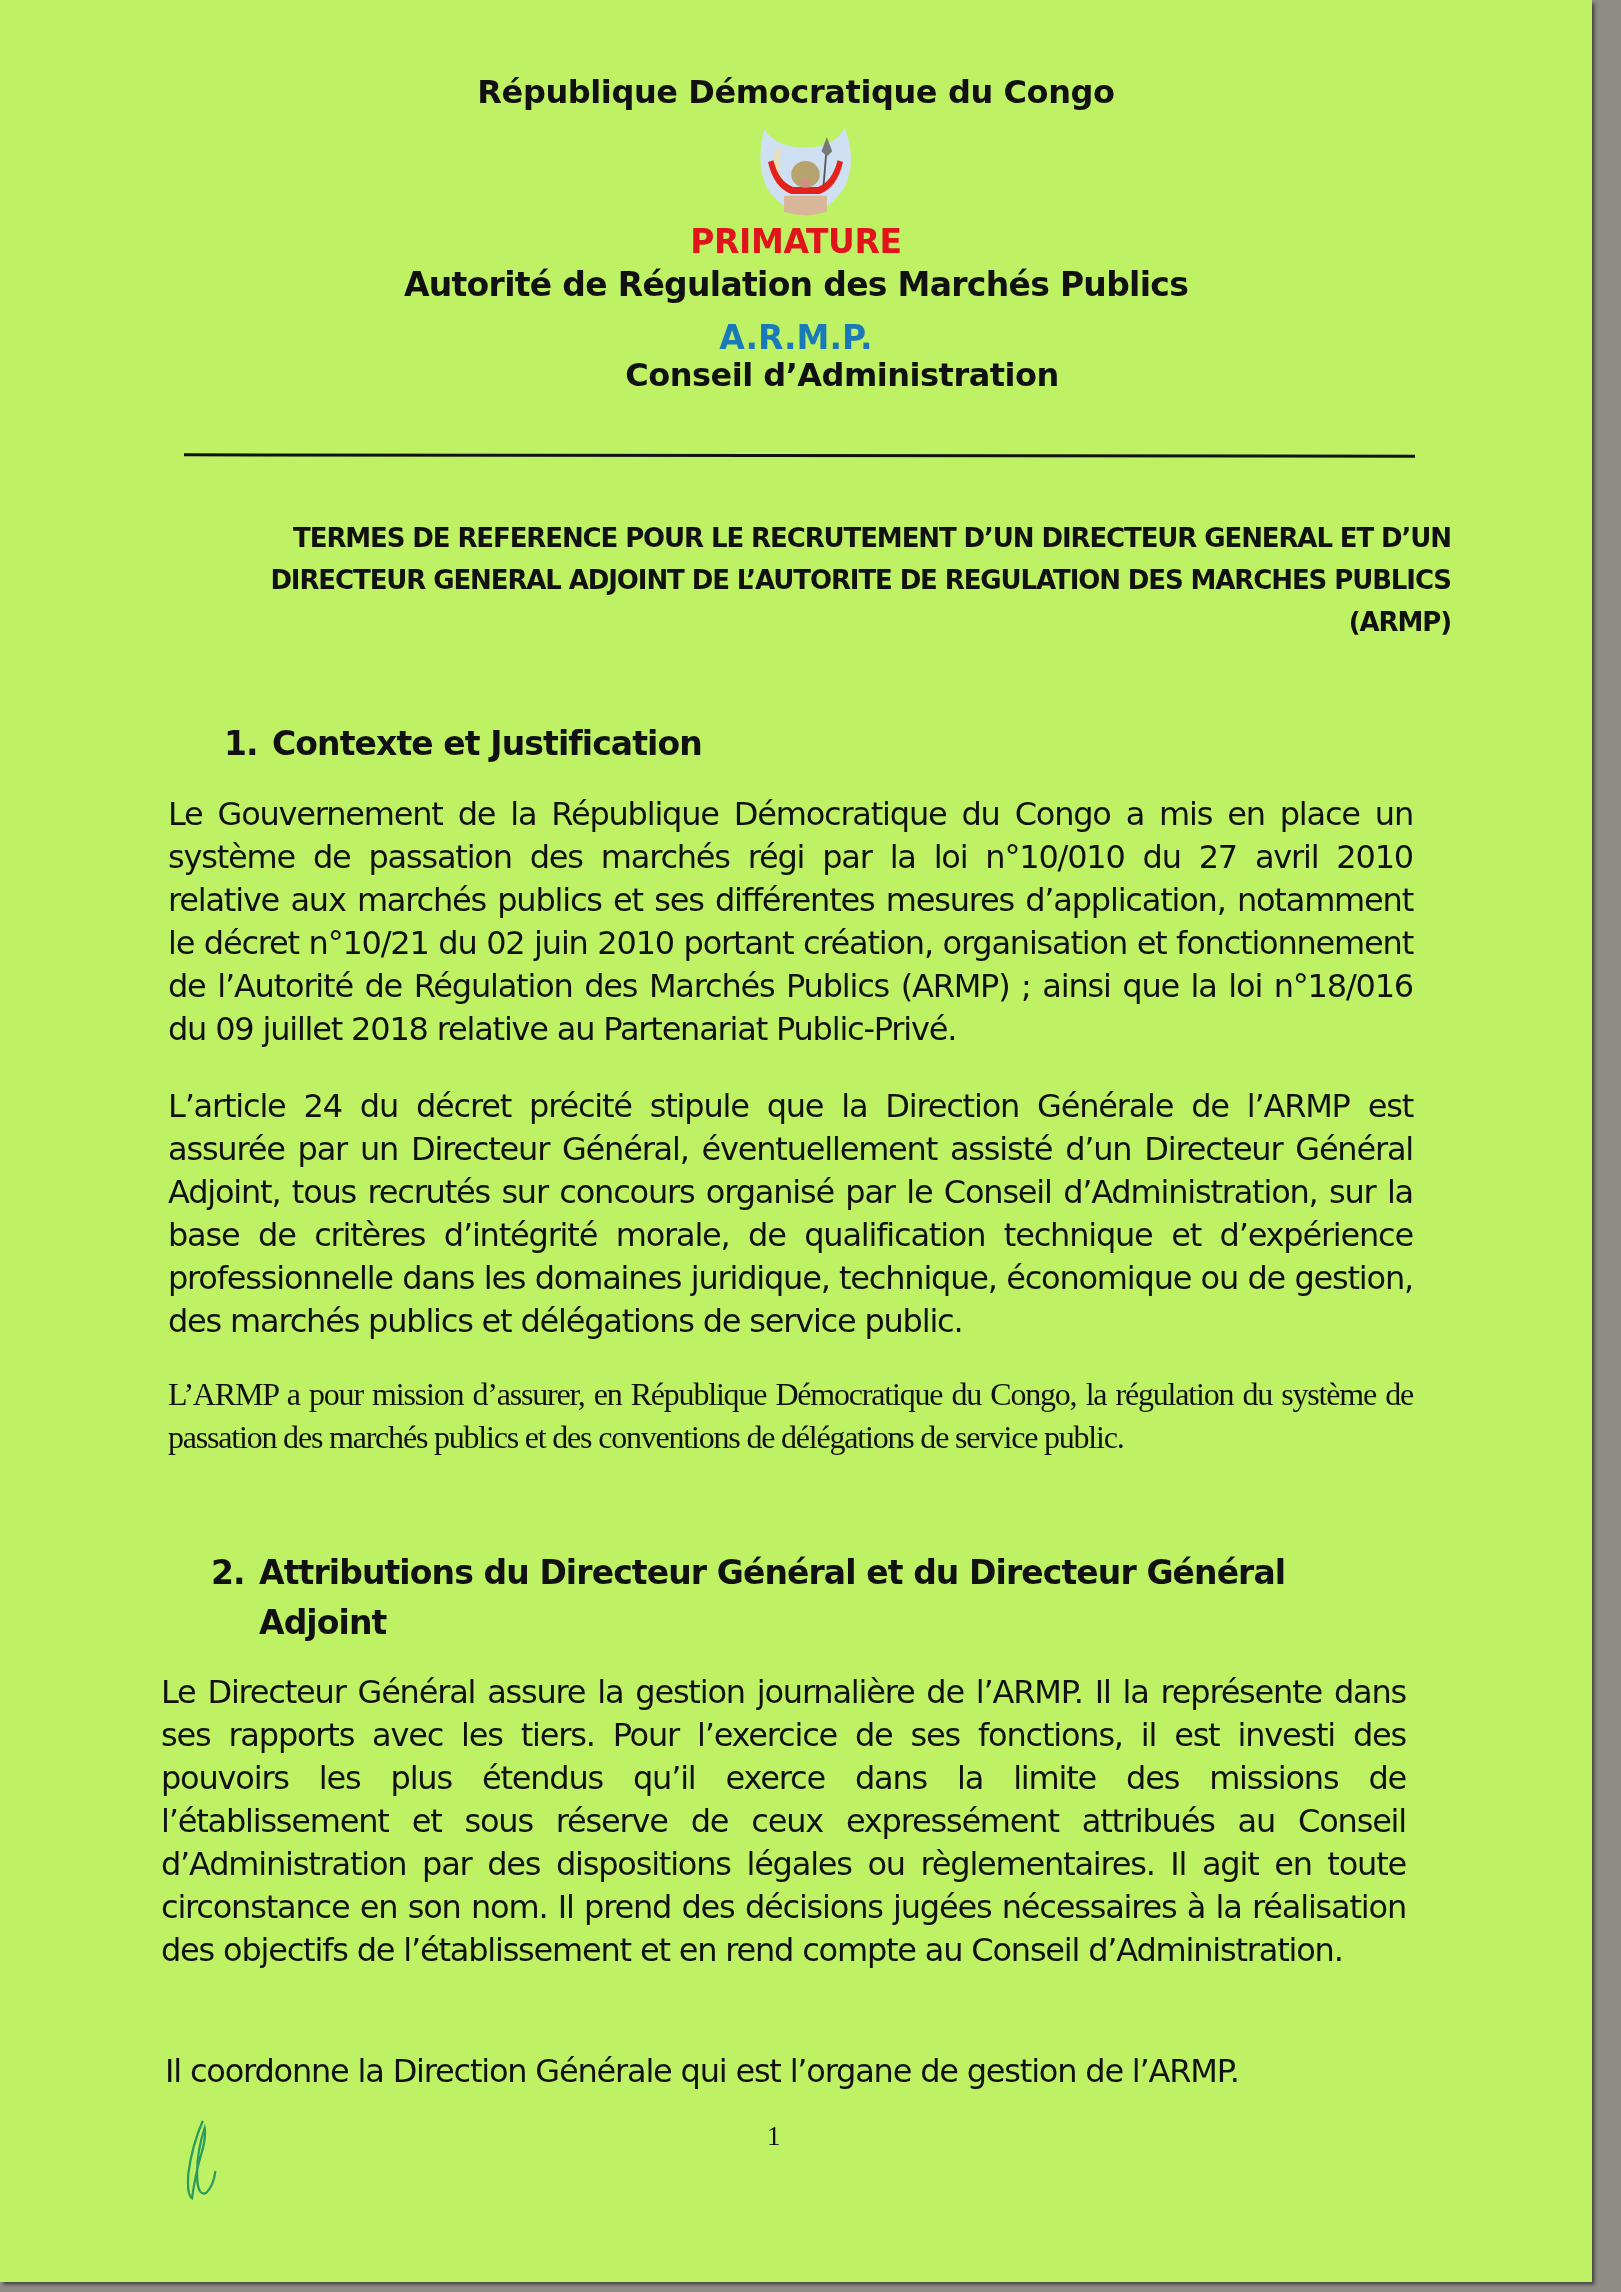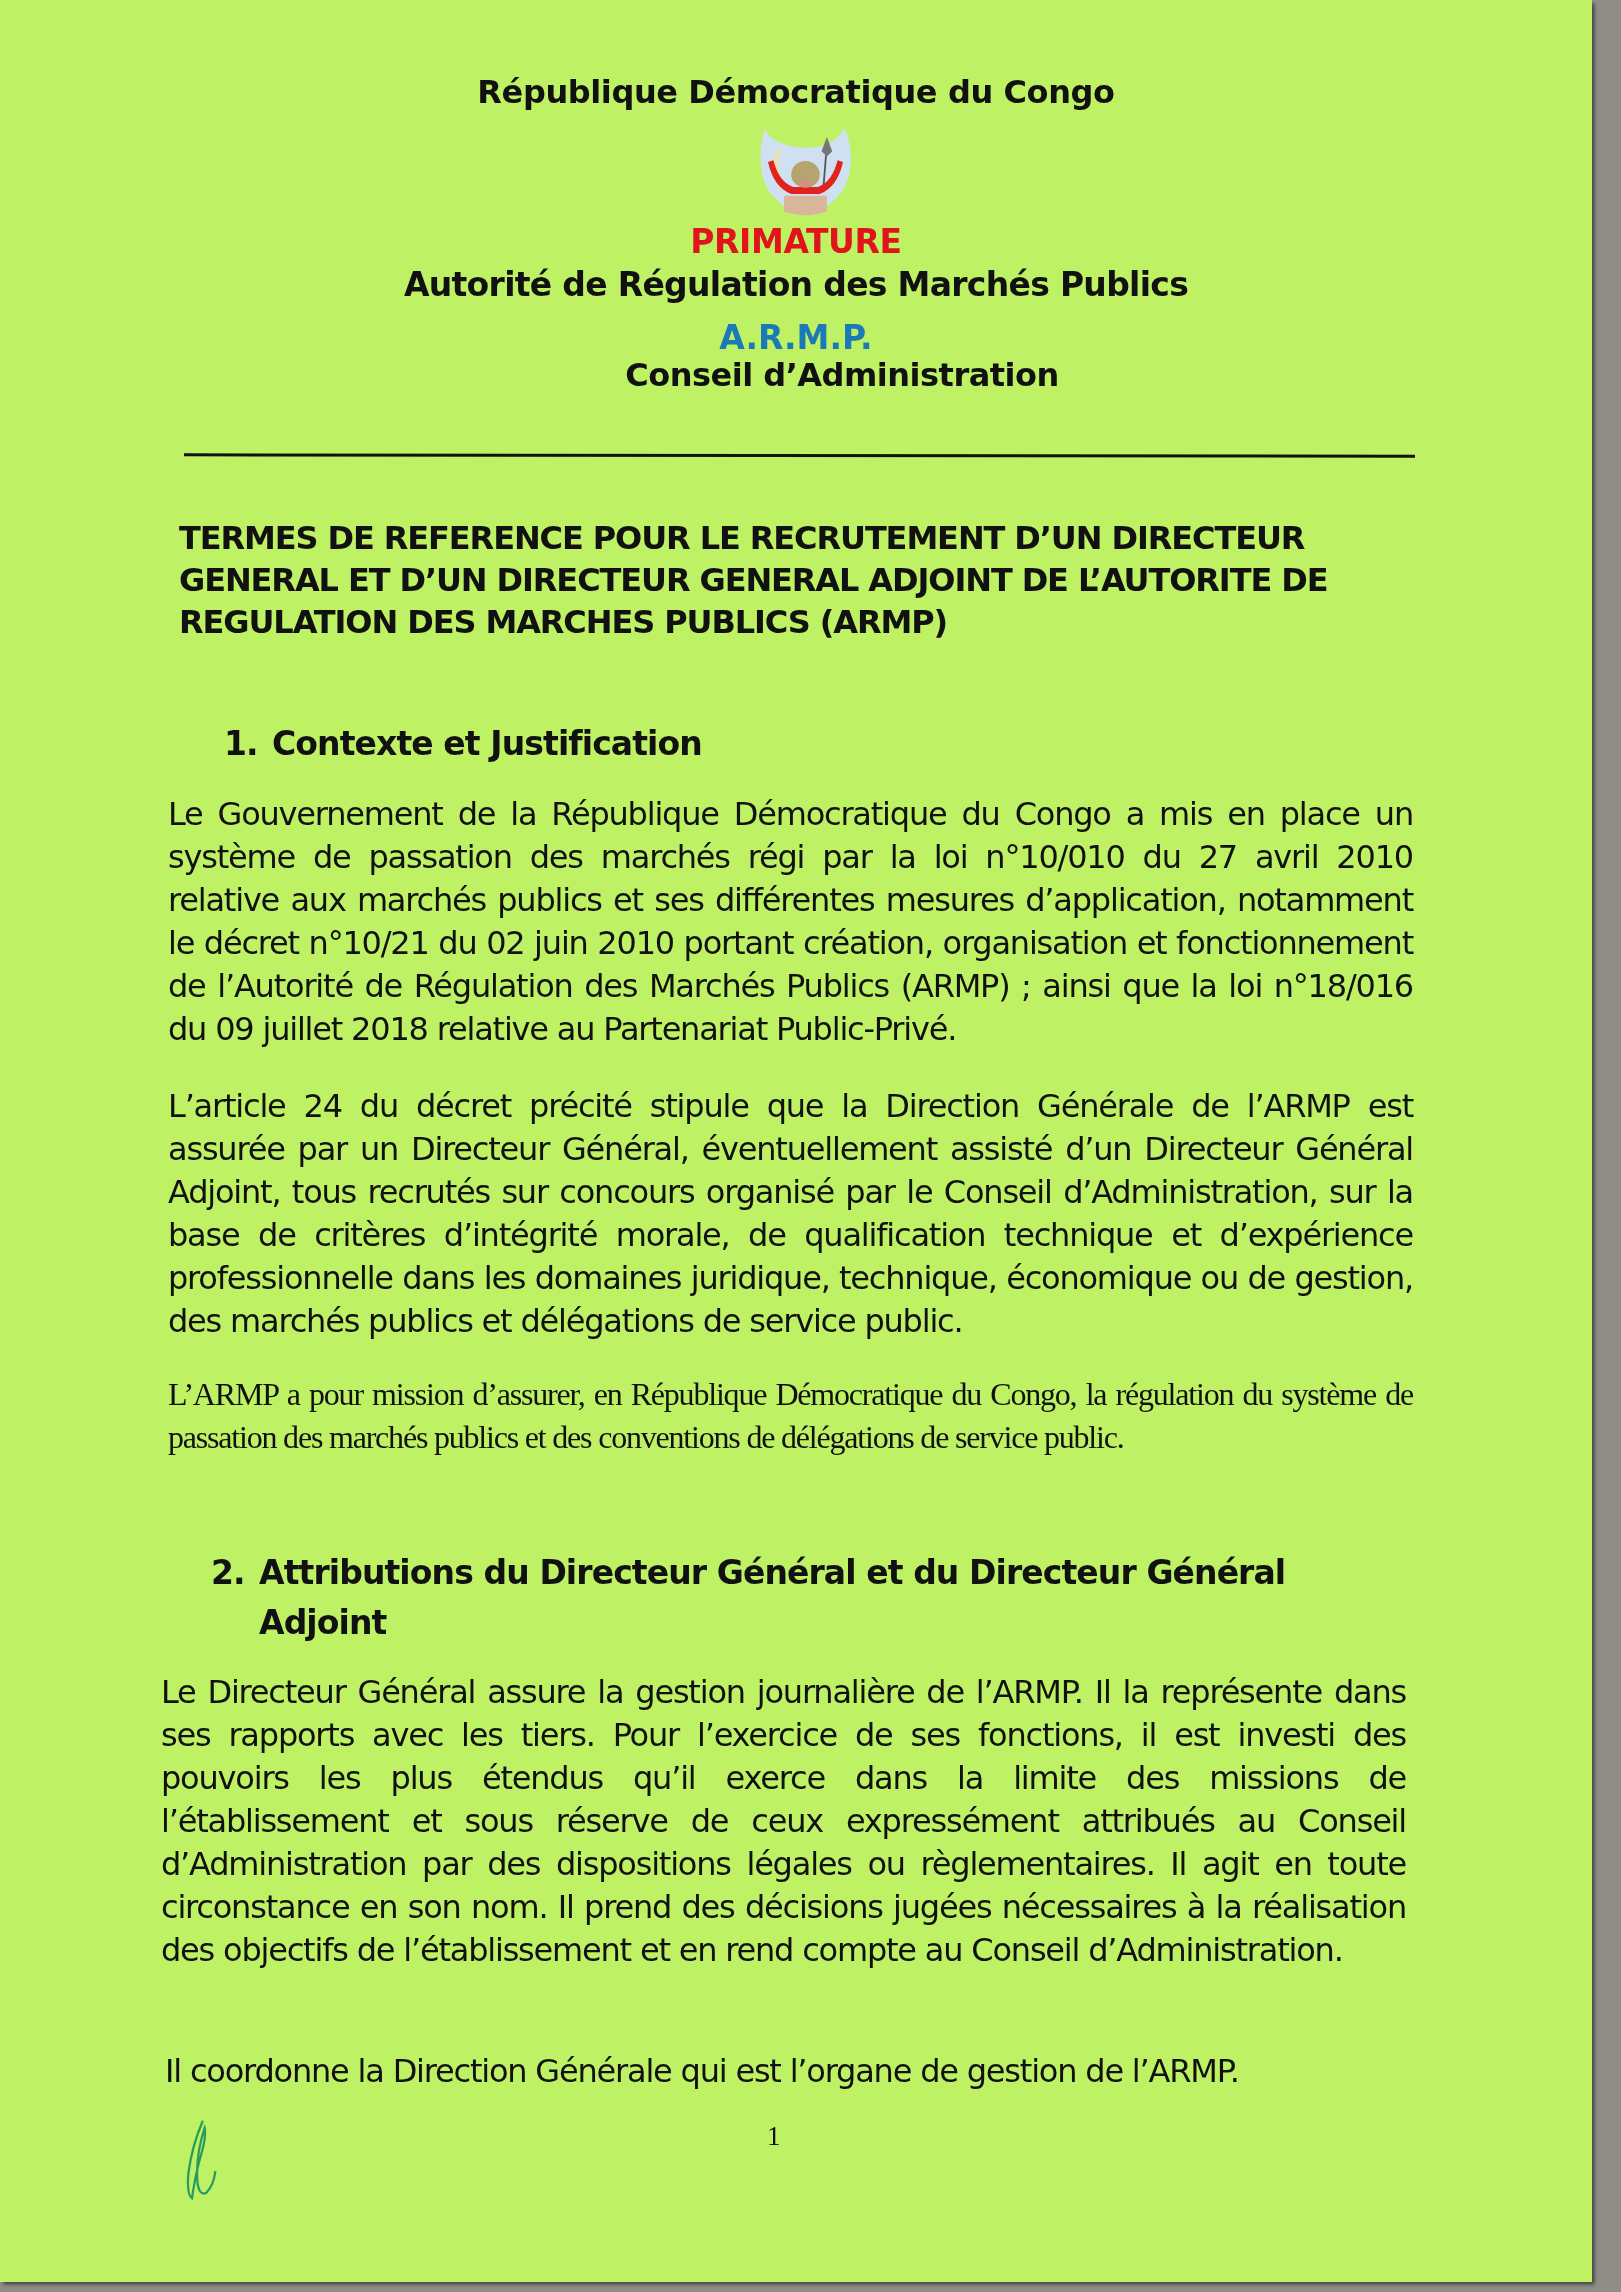--- a/index.html
+++ b/index.html
@@ -16,22 +16,22 @@
   }
   .hdr { position: absolute; left: 0; width: 1592px; text-align: center; font-weight: bold; }
   .country { top: 73px; font-size: 32px; letter-spacing: -0.4px; }
   .arms { position: absolute; left: 752px; top: 124px; width: 107px; height: 99px; }
   .primature { top: 222px; font-size: 33px; color: #e0151b; letter-spacing: -0.4px; }
   .authority { top: 265px; font-size: 33px; letter-spacing: -0.7px; text-align: center; }
   .acronym { top: 318px; font-size: 33px; color: #1a7ab8; letter-spacing: 0px; }
   .council { top: 356px; font-size: 32px; letter-spacing: -0.5px; padding-left: 46px; }
   .rule { position: absolute; left: 184px; top: 454px; width: 1231px; height: 2.7px; background: #111; transform: rotate(0.06deg); }
   .title {
-    position: absolute; left: 179px; width: 1272px; top: 517px; text-align: left;
-    font-weight: bold; font-size: 32px; line-height: 42px; letter-spacing: -1.1px;
+    position: absolute; left: 179px; width: 1272px; top: 517px; text-align: right;
+    font-weight: bold; font-size: 26px; line-height: 42px; letter-spacing: -1.1px;
   }
   .h1 {
     position: absolute; font-weight: bold; font-size: 33px; letter-spacing: -0.9px; line-height: 50px;
   }
   .h1 .num { display: inline-block; width: 48px; }
   .para {
     position: absolute; left: 168px; width: 1245px; font-size: 32px; line-height: 43px;
     text-align: justify; letter-spacing: -1.2px; word-spacing: 0px;
   }
   .pnum { position: absolute; left: 767px; top: 2121px; font-family: "Liberation Serif", serif; font-size: 27px; }

